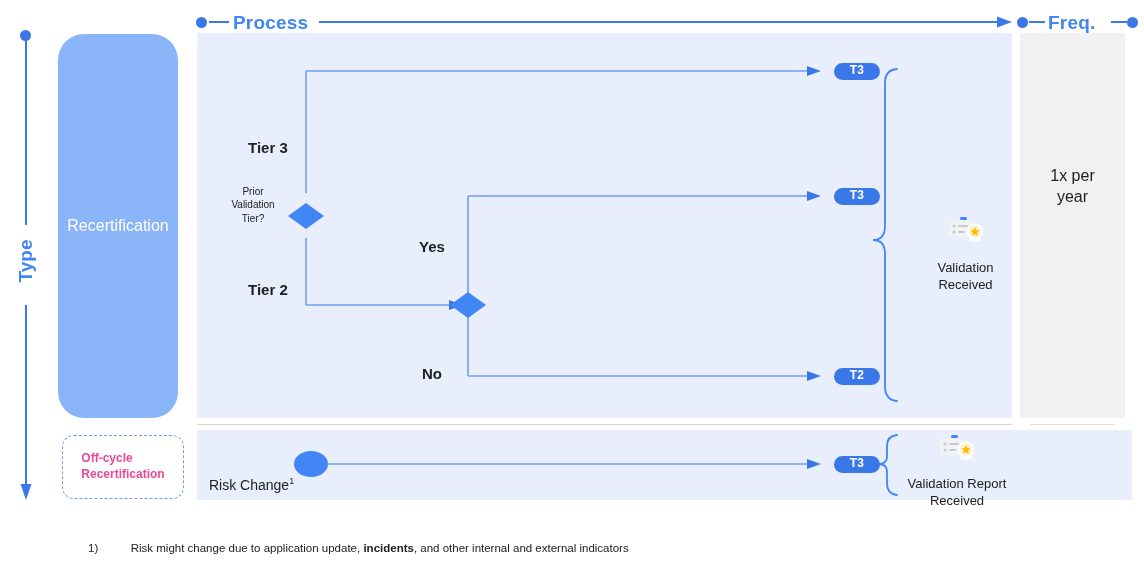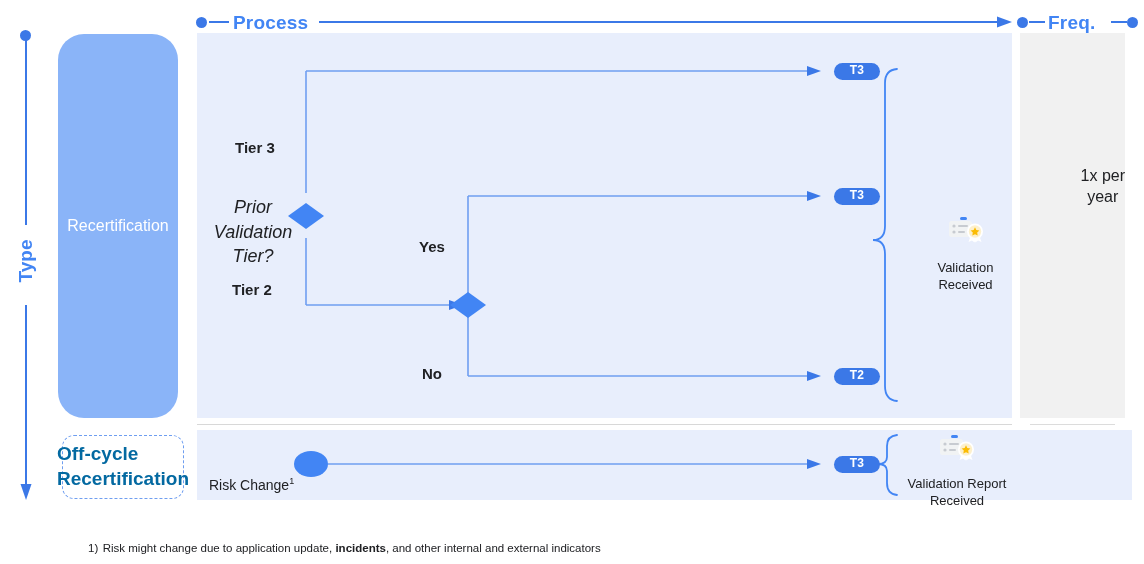--- a/index.html
+++ b/index.html
@@ -46,43 +46,43 @@
     background: #8ab4f8;
     border-radius: 26px;
     color: #ffffff;
     font-size: 16px;
     line-height: 1.25;
   }
   .dashed-block {
     border: 1.5px dashed #6f9ef0;
     border-radius: 12px;
     background: transparent;
-    color: #0369a1;
-    font-size: 19px;
+    color: #ec4899;
+    font-size: 12px;
     line-height: 1.3;
     font-weight: bold;
   }
   .exception-block {
     border: 1.5px dashed #6f9ef0;
     border-radius: 10px;
     background: transparent;
     color: #202124;
     font-size: 16px;
     line-height: 1.3;
   }
 
   
   .flow-text {
     color: #202124;
     font-size: 14px;
     line-height: 1.35;
     white-space: pre-line;
   }
   .flow-text.bold { font-weight: bold; font-size: 15px; }
-  .flow-text.q { font-size: 18px; font-style: italic; }
+  .flow-text.q { font-size: 10px; }
 
   
   .tier-pill {
     background: #3b78e7;
     color: #ffffff;
     border-radius: 11px;
     font-size: 12px;
     font-weight: bold;
     width: 46px; height: 17px;
     display: flex; align-items: flex-start; justify-content: center;
@@ -157,21 +157,21 @@
   <div class="abs panel-blue" style="left:197px; top:33px; width:815px; height:385px;"></div>
 
   <div class="abs hr-thin" style="left:197px; top:424px; width:815px;"></div>
 
   <div class="abs panel-blue2" style="left:197px; top:430px; width:815px; height:70px;"></div>
 
   <div class="abs panel-grey" style="left:1020px; top:33px; width:105px; height:385px;"></div>
   <div class="abs hr-thin2" style="left:1030px; top:424px; width:85px;"></div>
   <div class="abs panel-blue2" style="left:1012px; top:430px; width:120px; height:70px;"></div>
 
-  <div class="abs freq-text ctr" style="left:1020px; top:160px; width:105px; height:54px;justify-content:flex-end;">
+  <div class="abs freq-text ctr" style="left:1020px; top:160px; width:105px; height:54px;">
     <span>1x per
 year</span>
   </div>
 
 
   <svg class="abs" style="left:197px; top:33px;" width="815" height="385" viewBox="0 0 815 385">
 
     <line x1="109" y1="160" x2="109" y2="38" stroke="#6f9ef0" stroke-width="1.6"></line>
     <line x1="109" y1="38" x2="612" y2="38" stroke="#6f9ef0" stroke-width="1.6"></line>
     <polygon points="624,38 610,33 610,43" fill="#3b78e7"></polygon>
@@ -193,24 +193,24 @@
     <polygon points="271,259 289,272 271,285 253,272" fill="#4285f4"></polygon>
 
     <path d="M 700 36 q -12 1 -12 14 L 688 193 q 0 14 -12 14 q 12 0 12 14 L 688 353 q 0 14 12 15" fill="none" stroke="#4285f4" stroke-width="1.8" stroke-linecap="round"></path>
   </svg>
 
   <div class="abs flow-text q" style="left:212px; top:171px; width:82px; text-align:center;">
     <span>Prior
 Validation
 Tier?</span>
   </div>
-  <div class="abs flow-text bold" style="left:235px; top:118px;">
+  <div class="abs flow-text bold" style="left:248px; top:118px;">
     <span>Tier 3</span>
   </div>
-  <div class="abs flow-text bold" style="left:232px; top:260px;text-align:center;">
+  <div class="abs flow-text bold" style="left:248px; top:260px;text-align:center;">
     <span>Tier 2</span>
   </div>
 
   <div class="abs flow-text bold" style="left:419px; top:217px;">
     <span>Yes</span>
   </div>
   <div class="abs flow-text bold" style="left:422px; top:344px;">
     <span>No</span>
   </div>
 
@@ -274,18 +274,18 @@
       <path d="M28 11.3 l1.35 2.8 3.05 .42 -2.22 2.1 .54 3.0 -2.72 -1.45 -2.72 1.45 .54 -3.0 -2.22 -2.1 3.05 -.42 z" fill="#fbbc04"></path>
     </svg>
     <div class="abs result-text" style="left:0px; top:26px; width:118px;">
       <span>Validation Report
 Received</span>
     </div>
   </div>
 
   <div class="abs" style="left:88px; top:538px; width:900px;">
     <span class="footnote-num">1)</span>
-    <span class="footnote-txt" style="">
+    <span class="footnote-txt" style="margin-left:28px;">
       <span>Risk might change due to application update, </span><b>incidents</b><span>, and other internal and external indicators</span>
     </span>
   </div>
 
 </div>
 
 </body></html>

